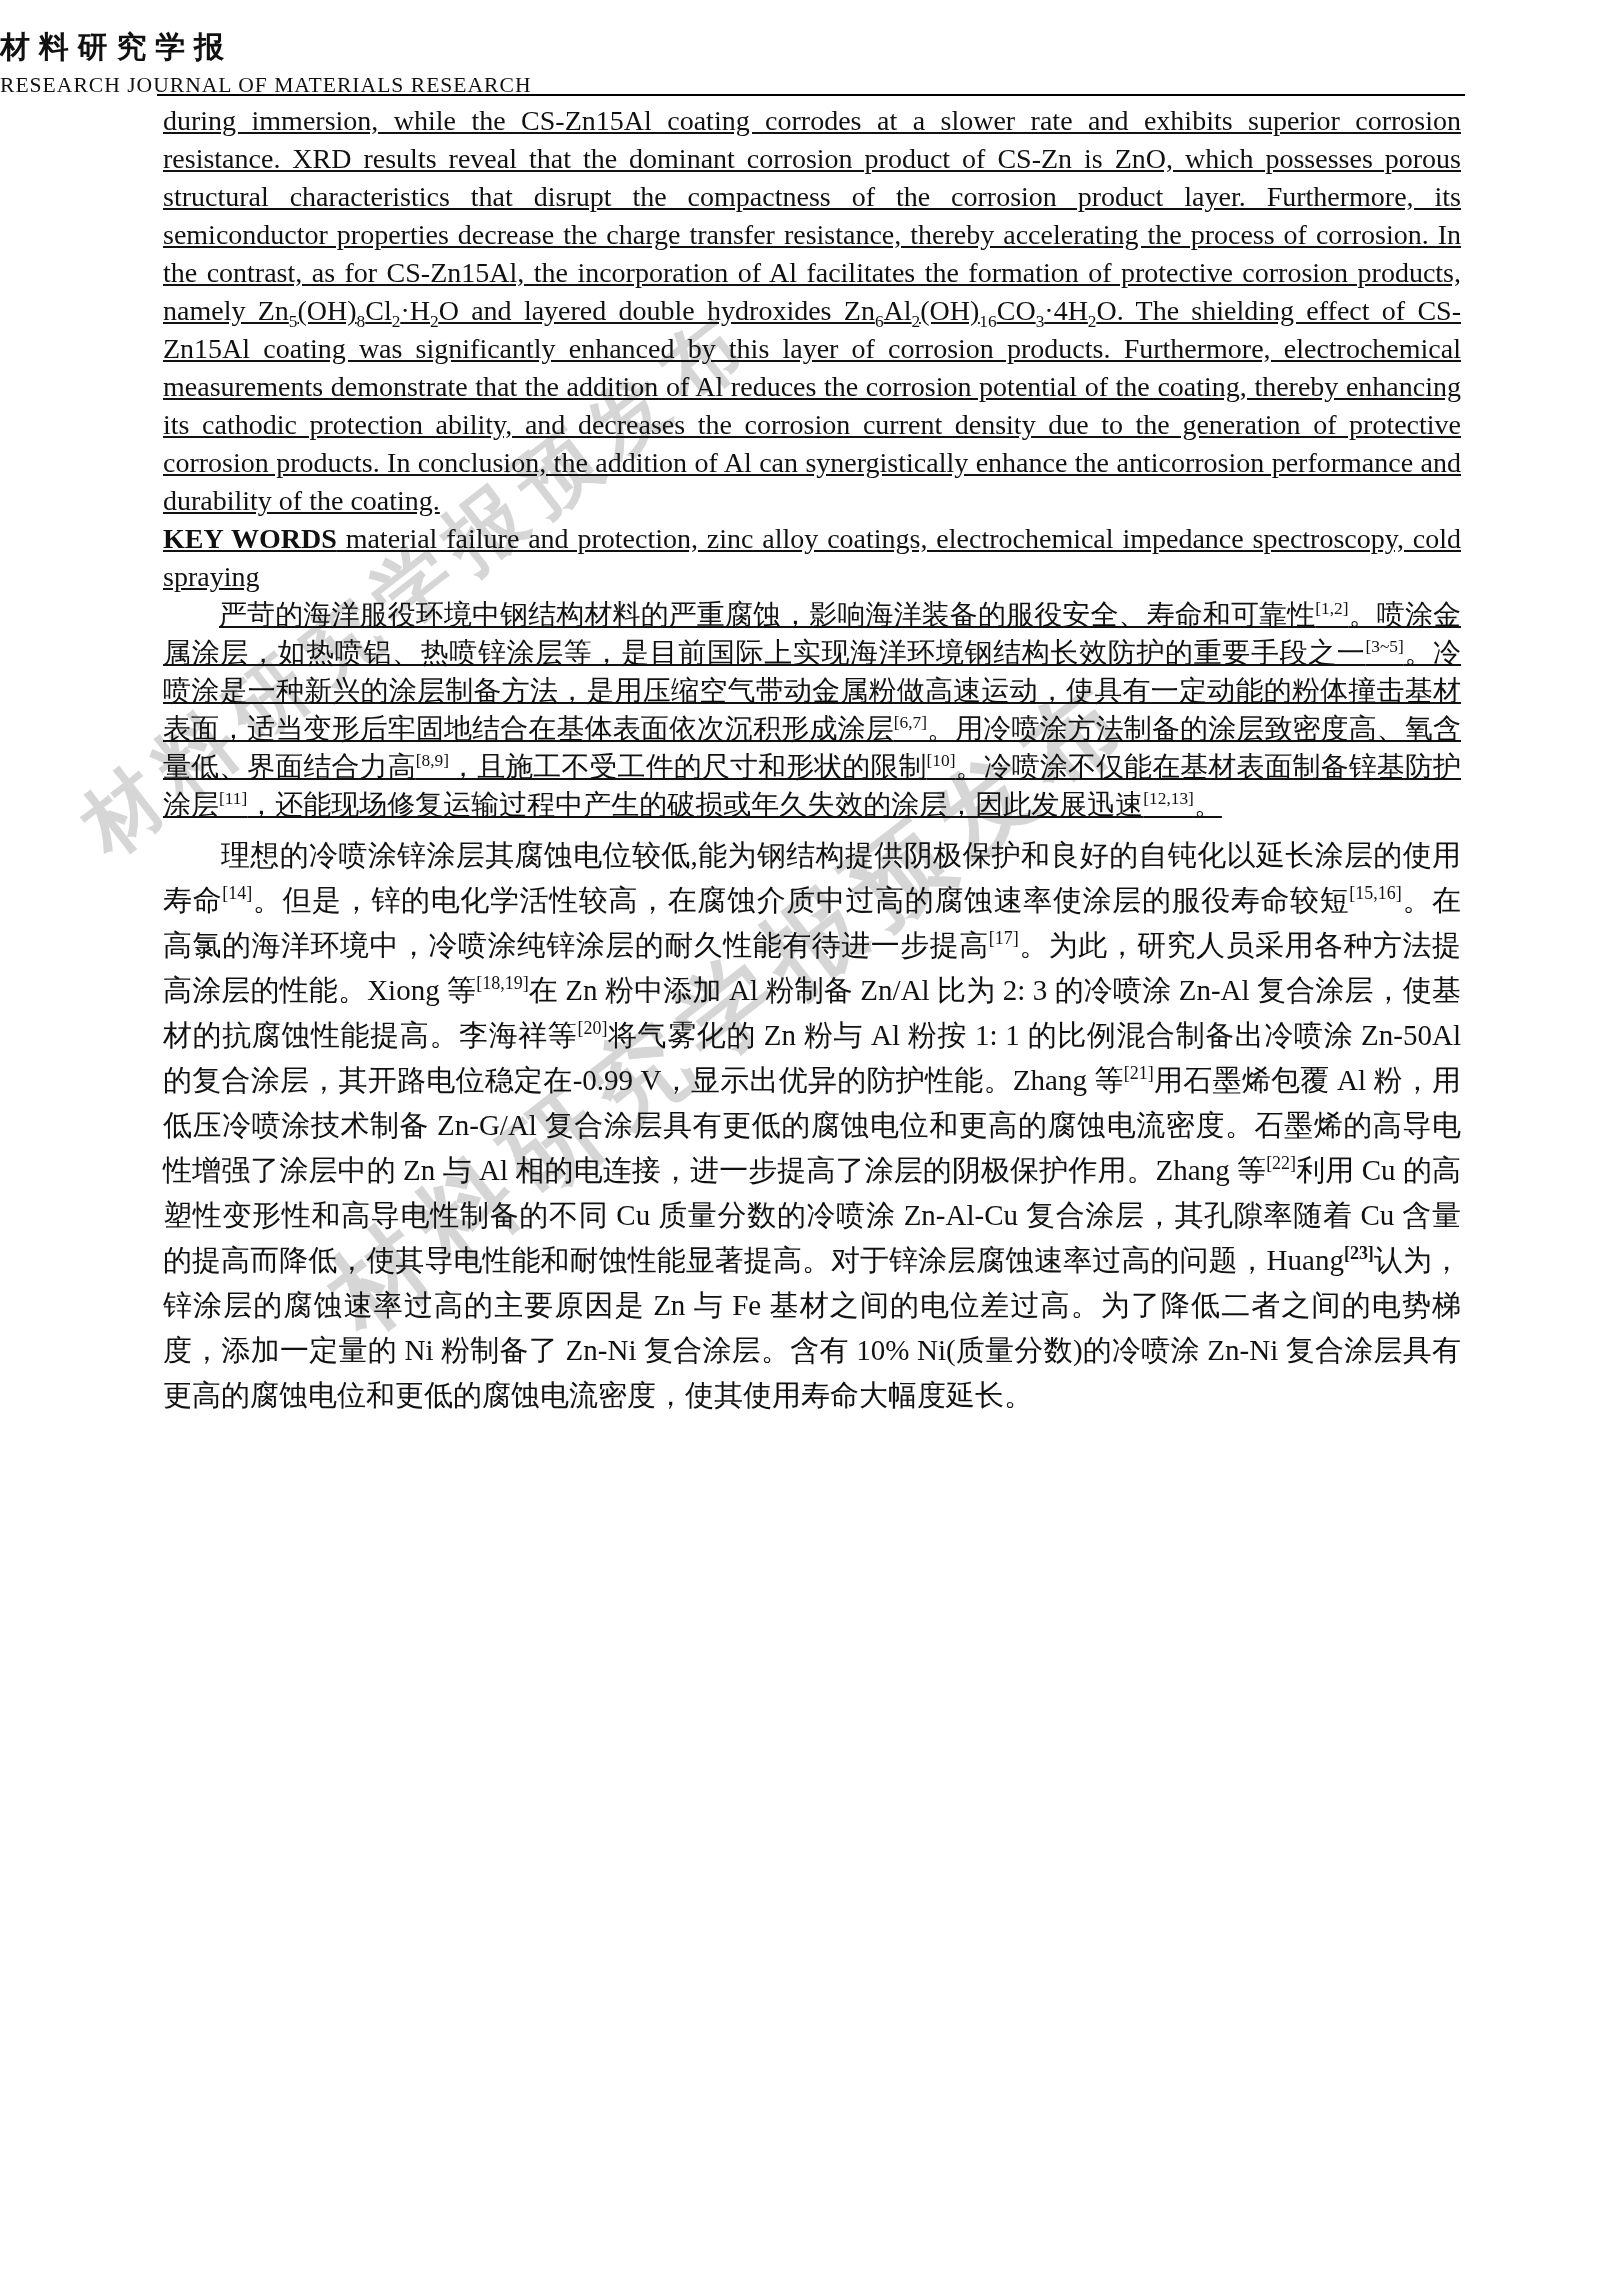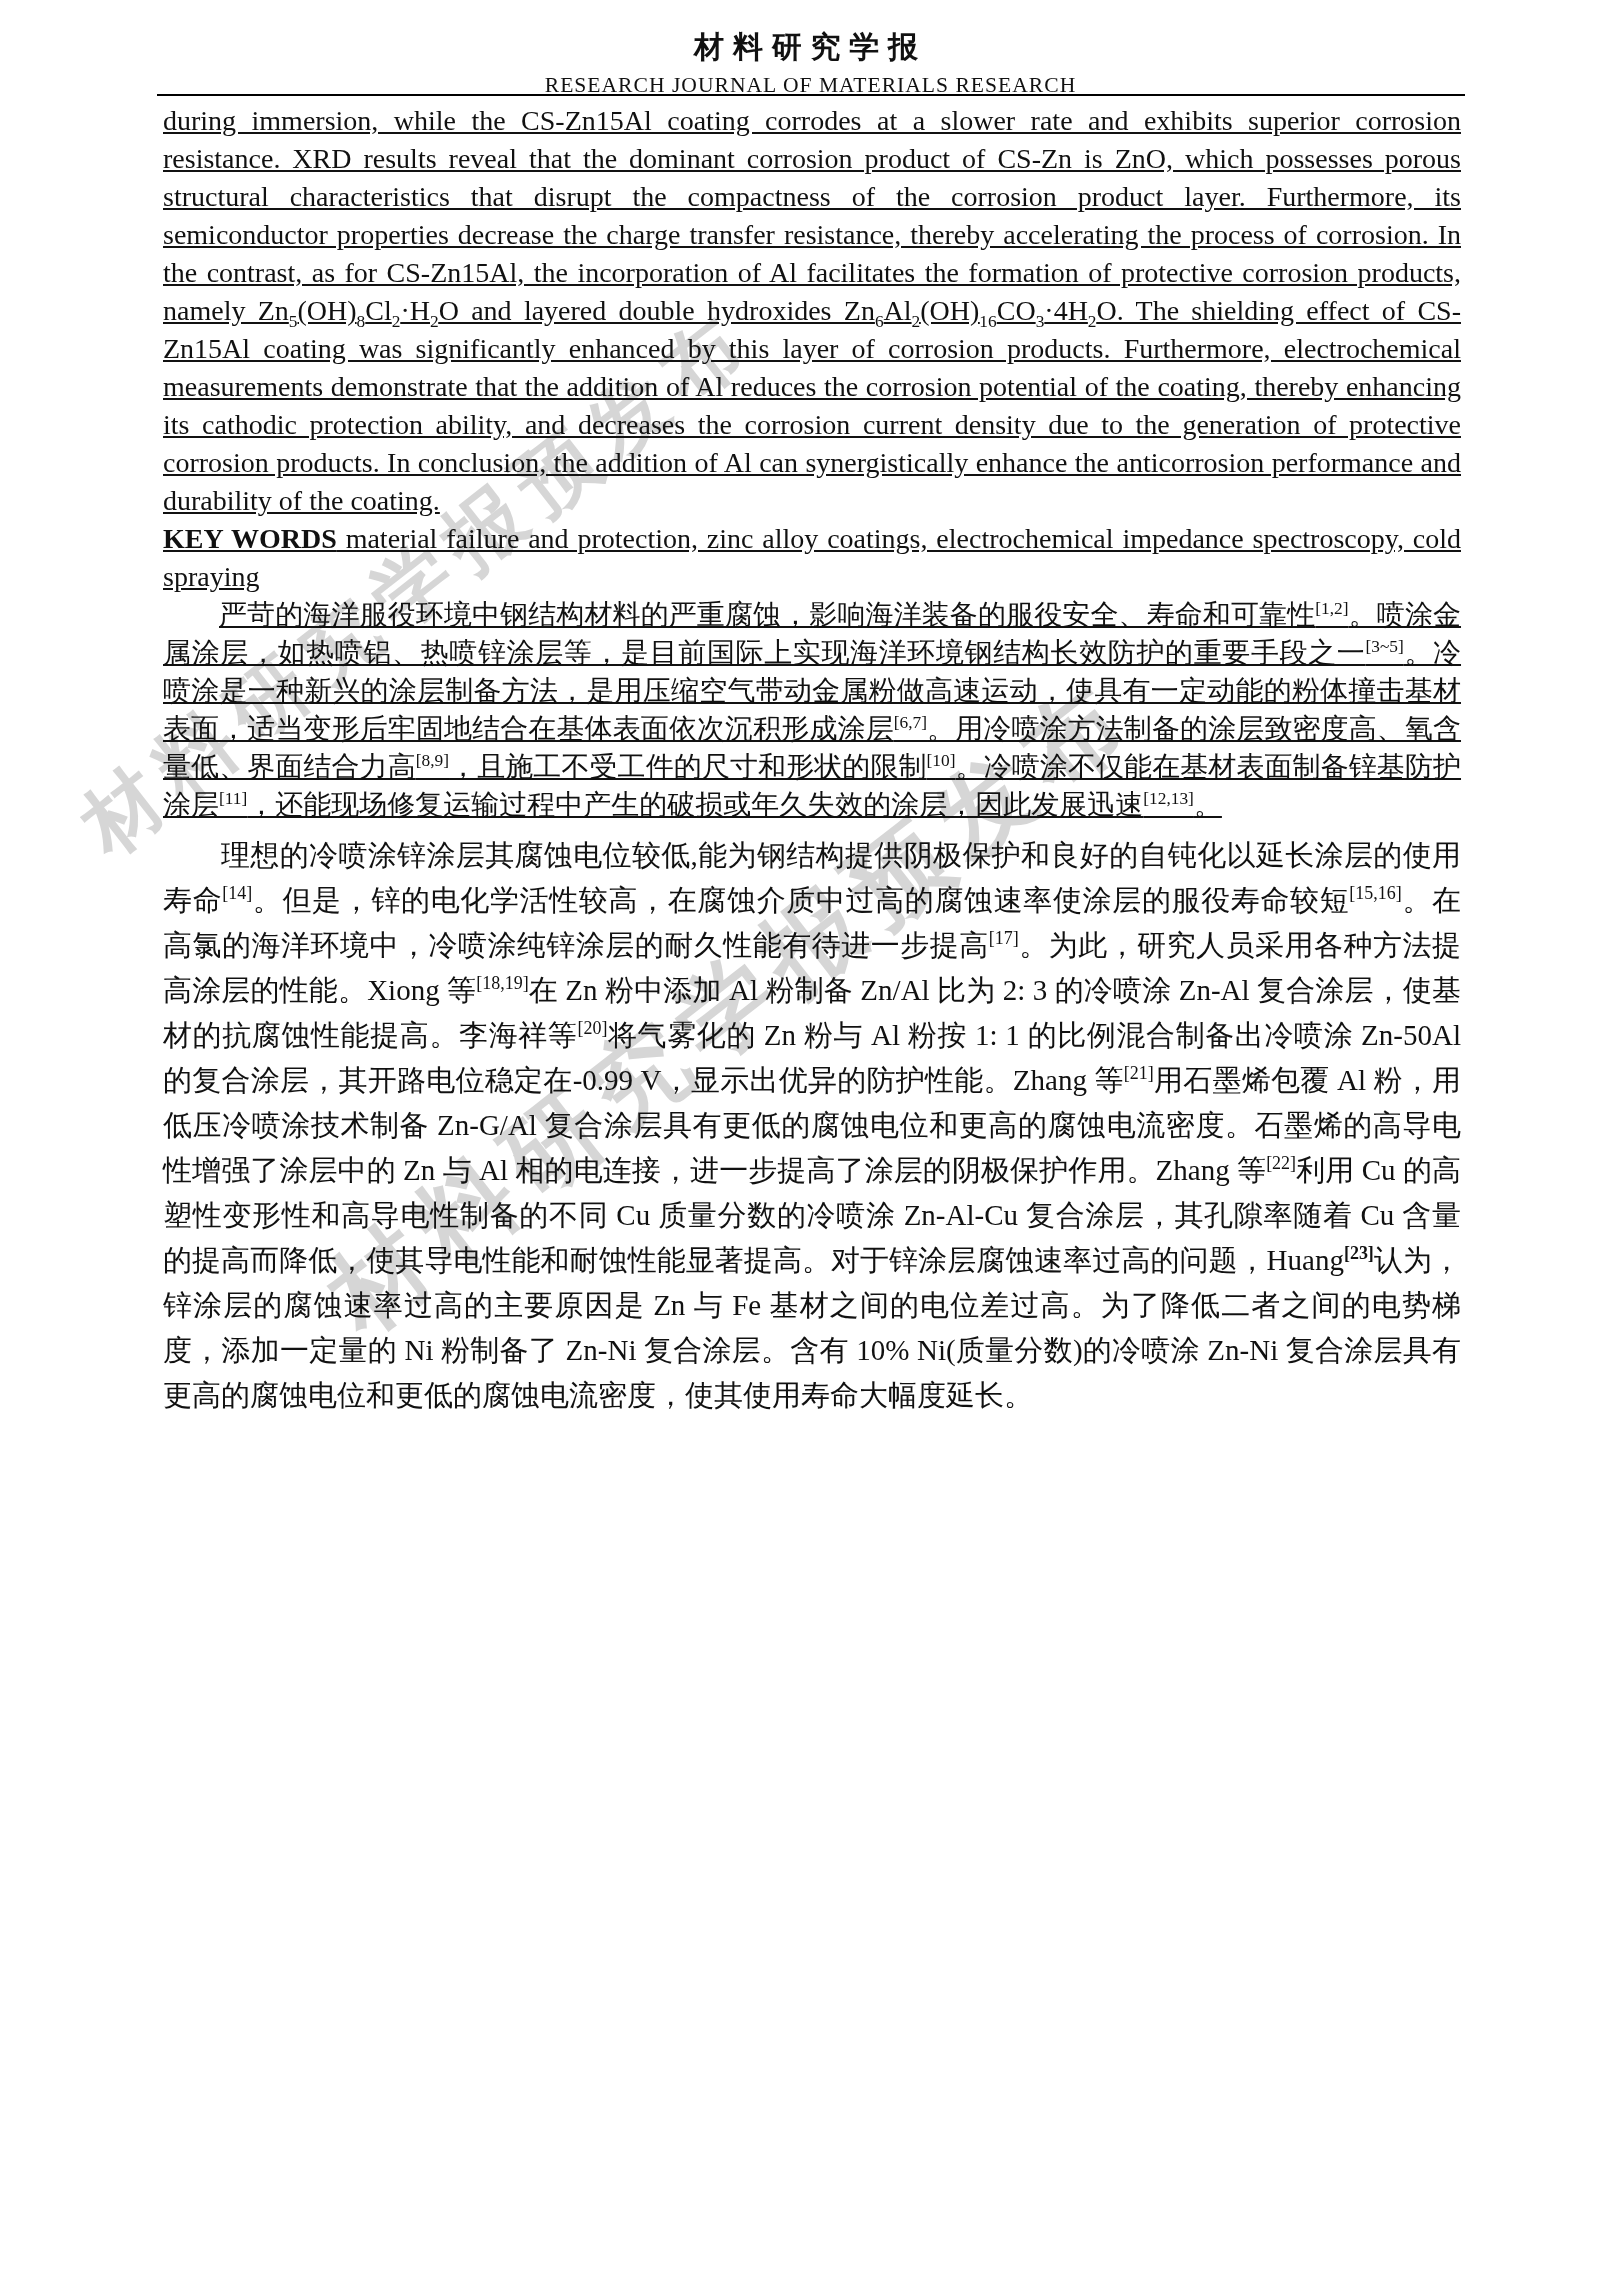--- a/index.html
+++ b/index.html
@@ -12,21 +12,21 @@
     font-family: "Liberation Serif", "DejaVu Serif", serif;
     color: #111111;
     overflow: hidden;
   }
   
   .header {
     position: absolute;
     top: 27.4px;
     left: 0;
     width: 100%;
-    text-align: center;
+    text-align: left;
     z-index: 2;
   }
   .title-zh {
     font-size: 30px;
     font-weight: bold;
     letter-spacing: 8.8px;
   }
   .title-en {
     font-size: 21.6px;
     letter-spacing: 1px;

